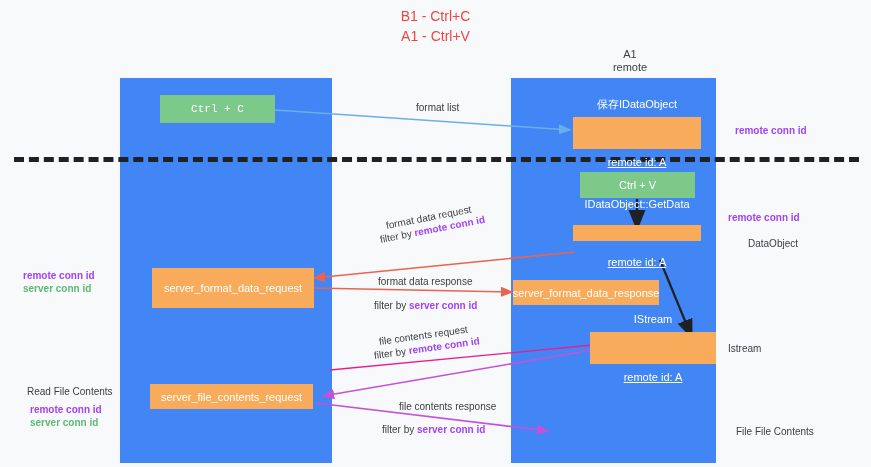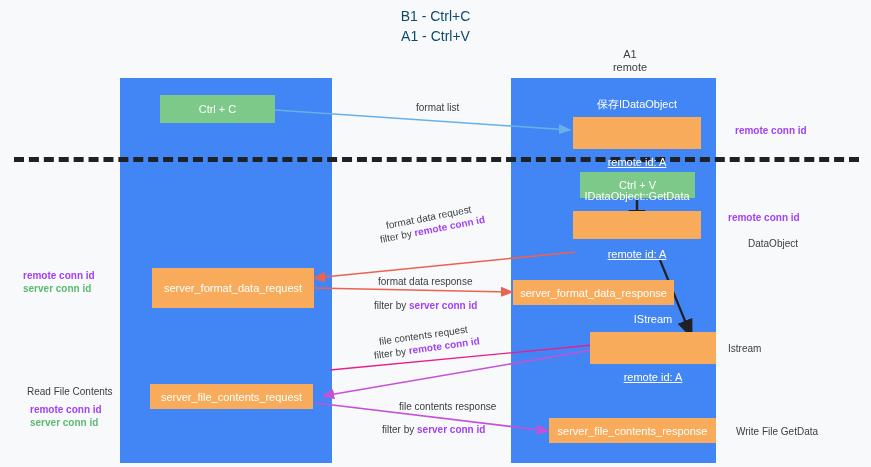--- a/index.html
+++ b/index.html
@@ -41,21 +41,21 @@
     white-space: pre-line;
   }
   .diagram-title {
     position: absolute;
     left: 0;
     top: 6px;
     width: 871px;
     text-align: center;
     font-size: 14px;
     line-height: 20px;
-    color: #0c4a6e;
+    color: #ef4444;
     white-space: pre-line;
   }
   .node {
     position: absolute;
     box-sizing: border-box;
     display: flex;
     flex-direction: column;
     align-items: center;
     justify-content: center;
     color: #ffffff;
@@ -143,78 +143,75 @@
 
     <path d="M592,350 L323,396" stroke="#c452d8" stroke-width="1.6" fill="none" marker-end="url(#ah-magenta)"></path>
 
     <path d="M316,403 L548,431" stroke="#c452d8" stroke-width="1.6" fill="none" marker-end="url(#ah-magenta)"></path>
 
     <path d="M330,370 L593,345" stroke="#e91e8c" stroke-width="1.4" fill="none"></path>
   </svg>
 
   <div class="dashed-sep"></div>
 
-  <div class="node green" style="left:160px; top:95px; width:115px; height:28px;">
+  <div class="node green" style="left:160px; top:95px; width:115px; height:28px;font-family:Liberation Mono, monospace;">
     <div>Ctrl + C</div>
   </div>
 
   <div class="node orange" style="left:573px; top:117px; width:128px; height:32px;">
     <div>保存IDataObject</div>
     <div class="l2">remote id: A</div>
   </div>
 
   <div class="node green" style="left:580px; top:172px; width:115px; height:26px;">
     <div>Ctrl + V</div>
   </div>
 
-  <div class="node orange" style="left:573px; top:211px; width:128px; height:28px;align-items:center;">
+  <div class="node orange" style="left:573px; top:225px; width:128px; height:16px;align-items:center;">
     <div>IDataObject::GetData</div>
     <div class="l2">remote id: A</div>
   </div>
 
   <div class="node orange" style="left:152px; top:268px; width:162px; height:40px;">
     <div>server_format_data_request</div>
   </div>
 
-  <div class="node orange" style="left:513px; top:280px; width:161px; height:25px;">
+  <div class="node orange" style="left:513px; top:280px; width:146px; height:25px;">
     <div>server_format_data_response</div>
   </div>
 
   <div class="node orange" style="left:590px; top:332px; width:126px; height:32px;">
     <div>IStream</div>
     <div class="l2">remote id: A</div>
   </div>
 
   <div class="node orange" style="left:150px; top:384px; width:163px; height:25px;">
     <div>server_file_contents_request</div>
   </div>
 
-  <div class="node orange" style="left:549px; top:418px; width:167px; height:25px;">
-    <div>server_file_contents_response</div>
-  </div>
 
   <div class="edge-label" style="left:416px; top:101px;">format list</div>
 
   <div class="edge-label rot-up" style="left:386px; top:219px;">format data request</div>
   <div class="edge-label rot-up" style="left:380px; top:233px;"><span>filter by </span><span class="tok-purple">remote conn id</span></div>
 
   <div class="edge-label" style="left:378px; top:275px;">format data response</div>
   <div class="edge-label" style="left:374px; top:299px;"><span>filter by </span><span class="tok-purple">server conn id</span></div>
 
   <div class="edge-label rot-up-s" style="left:379px; top:335px;">file contents request</div>
   <div class="edge-label rot-up-s" style="left:374px; top:349px;"><span>filter by </span><span class="tok-purple">remote conn id</span></div>
 
   <div class="edge-label" style="left:399px; top:400px;">file contents response</div>
   <div class="edge-label" style="left:382px; top:423px;"><span>filter by </span><span class="tok-purple">server conn id</span></div>
 
   <div class="side-label tok-purple" style="left:735px; top:124px;">remote conn id</div>
   <div class="side-label tok-purple" style="left:728px; top:211px;">remote conn id</div>
   <div class="side-label" style="left:728px; top:237px;margin-left:20px;">DataObject</div>
   <div class="side-label" style="left:728px; top:342px;">Istream</div>
-  <div class="side-label" style="left:736px; top:425px;">Write File GetData</div>
+  <div class="side-label" style="left:736px; top:425px;">File File Contents</div>
 
   <div class="side-label tok-purple" style="left:23px; top:269px;">remote conn id</div>
   <div class="side-label tok-green" style="left:23px; top:282px;">server conn id</div>
 
   <div class="side-label" style="left:27px; top:385px;">Read File Contents</div>
   <div class="side-label tok-purple" style="left:30px; top:403px;">remote conn id</div>
   <div class="side-label tok-green" style="left:30px; top:416px;">server conn id</div>
 
 </div>
 

